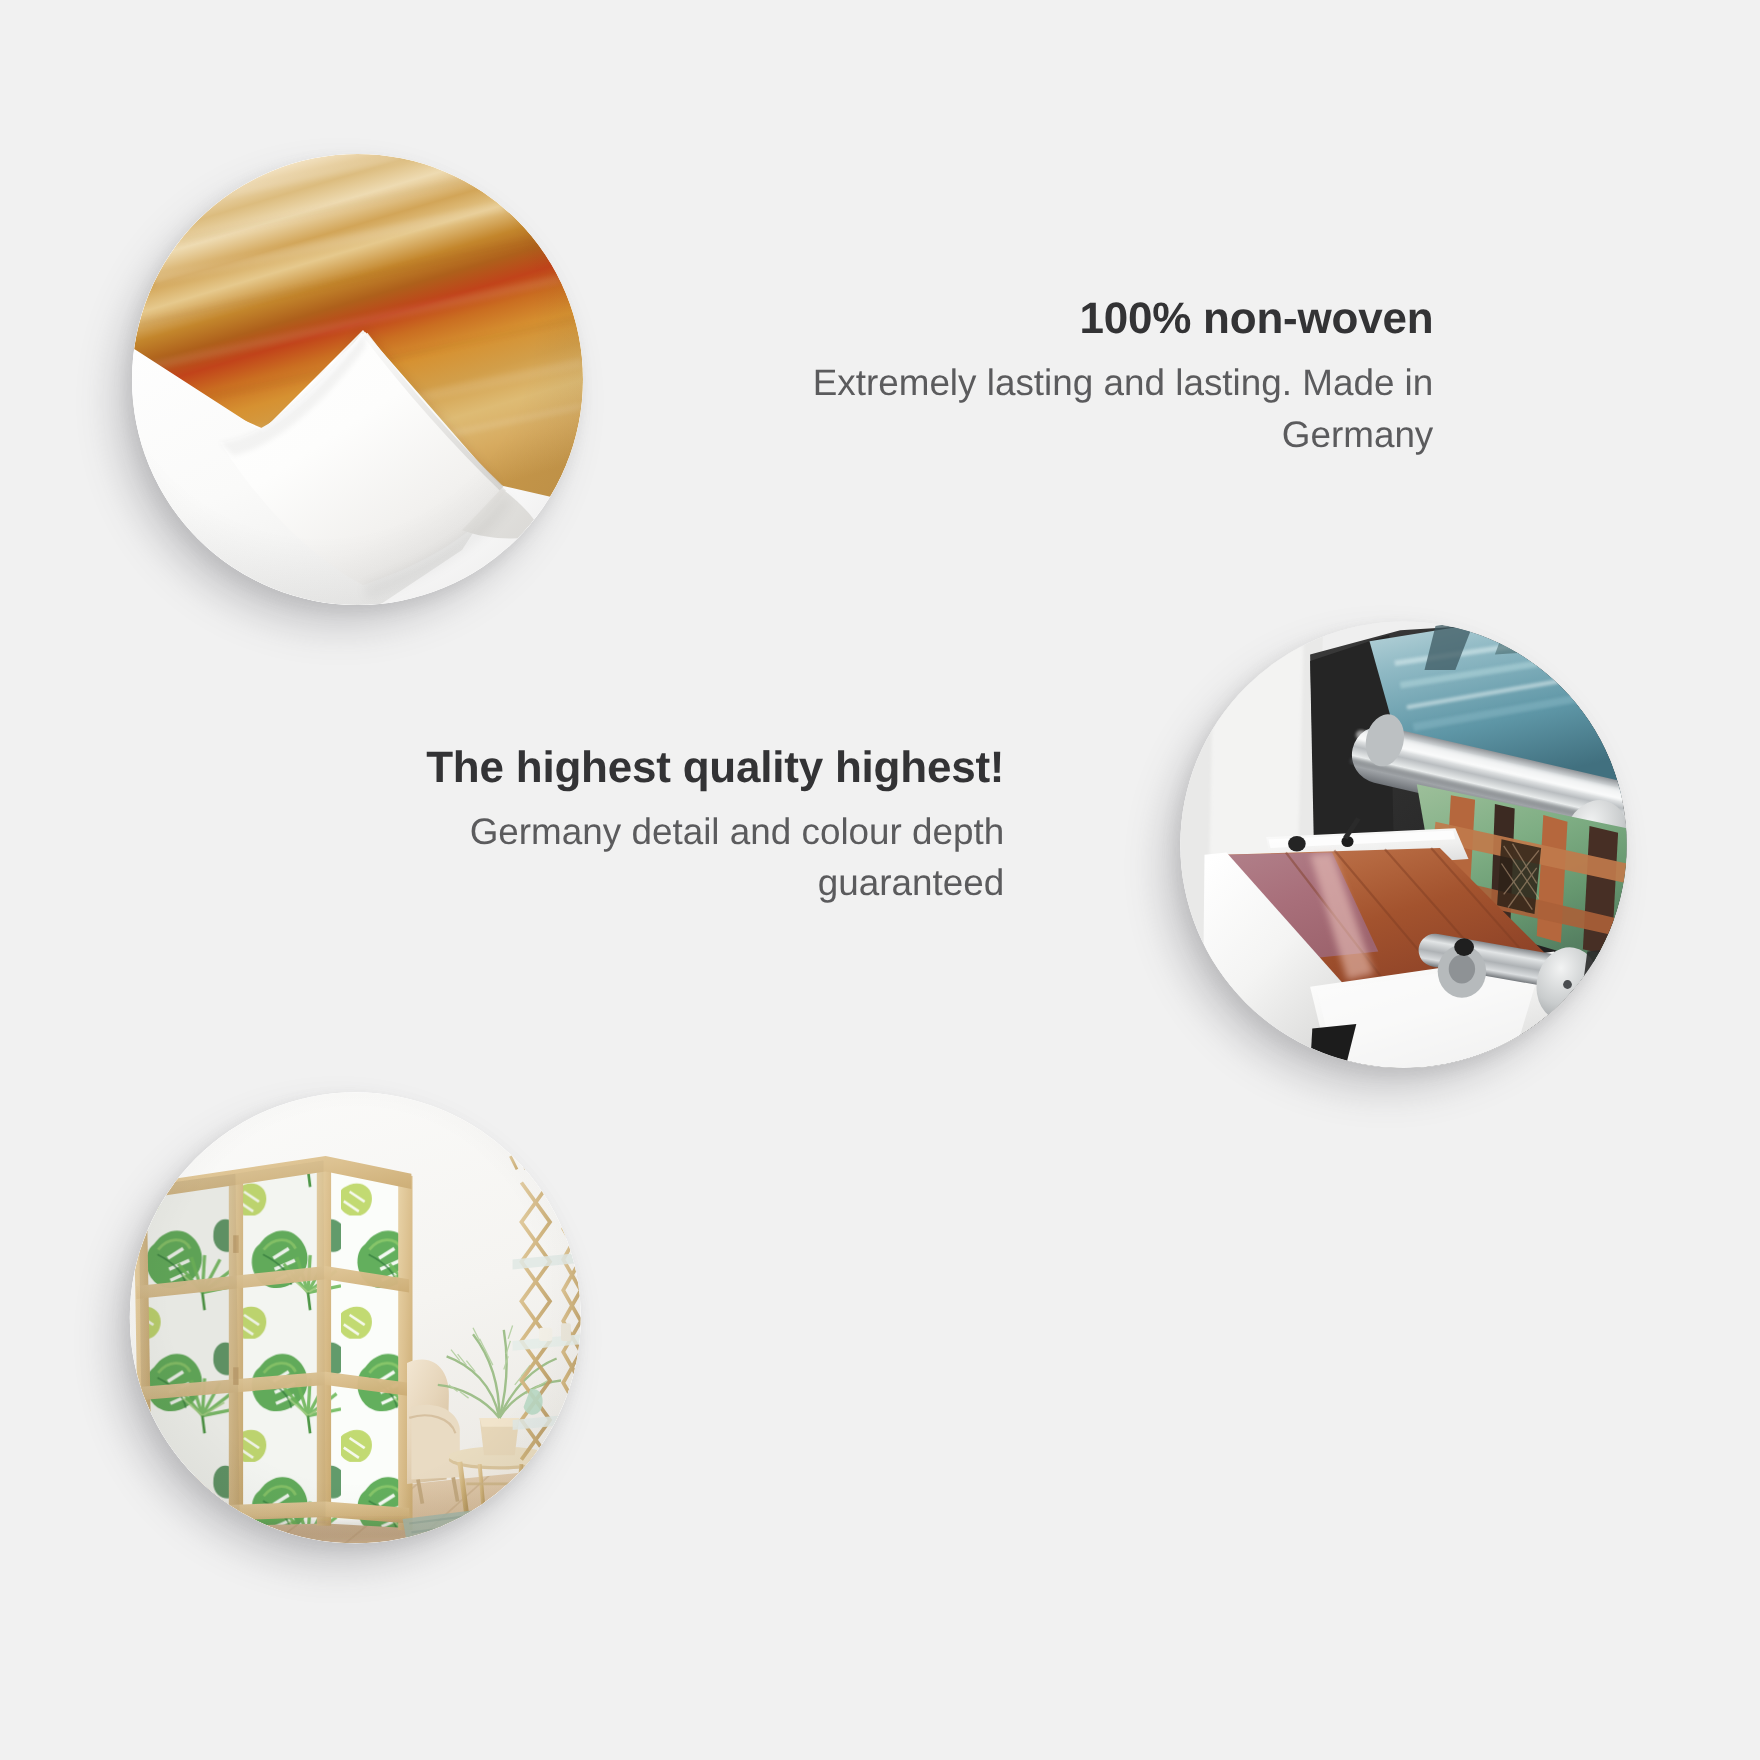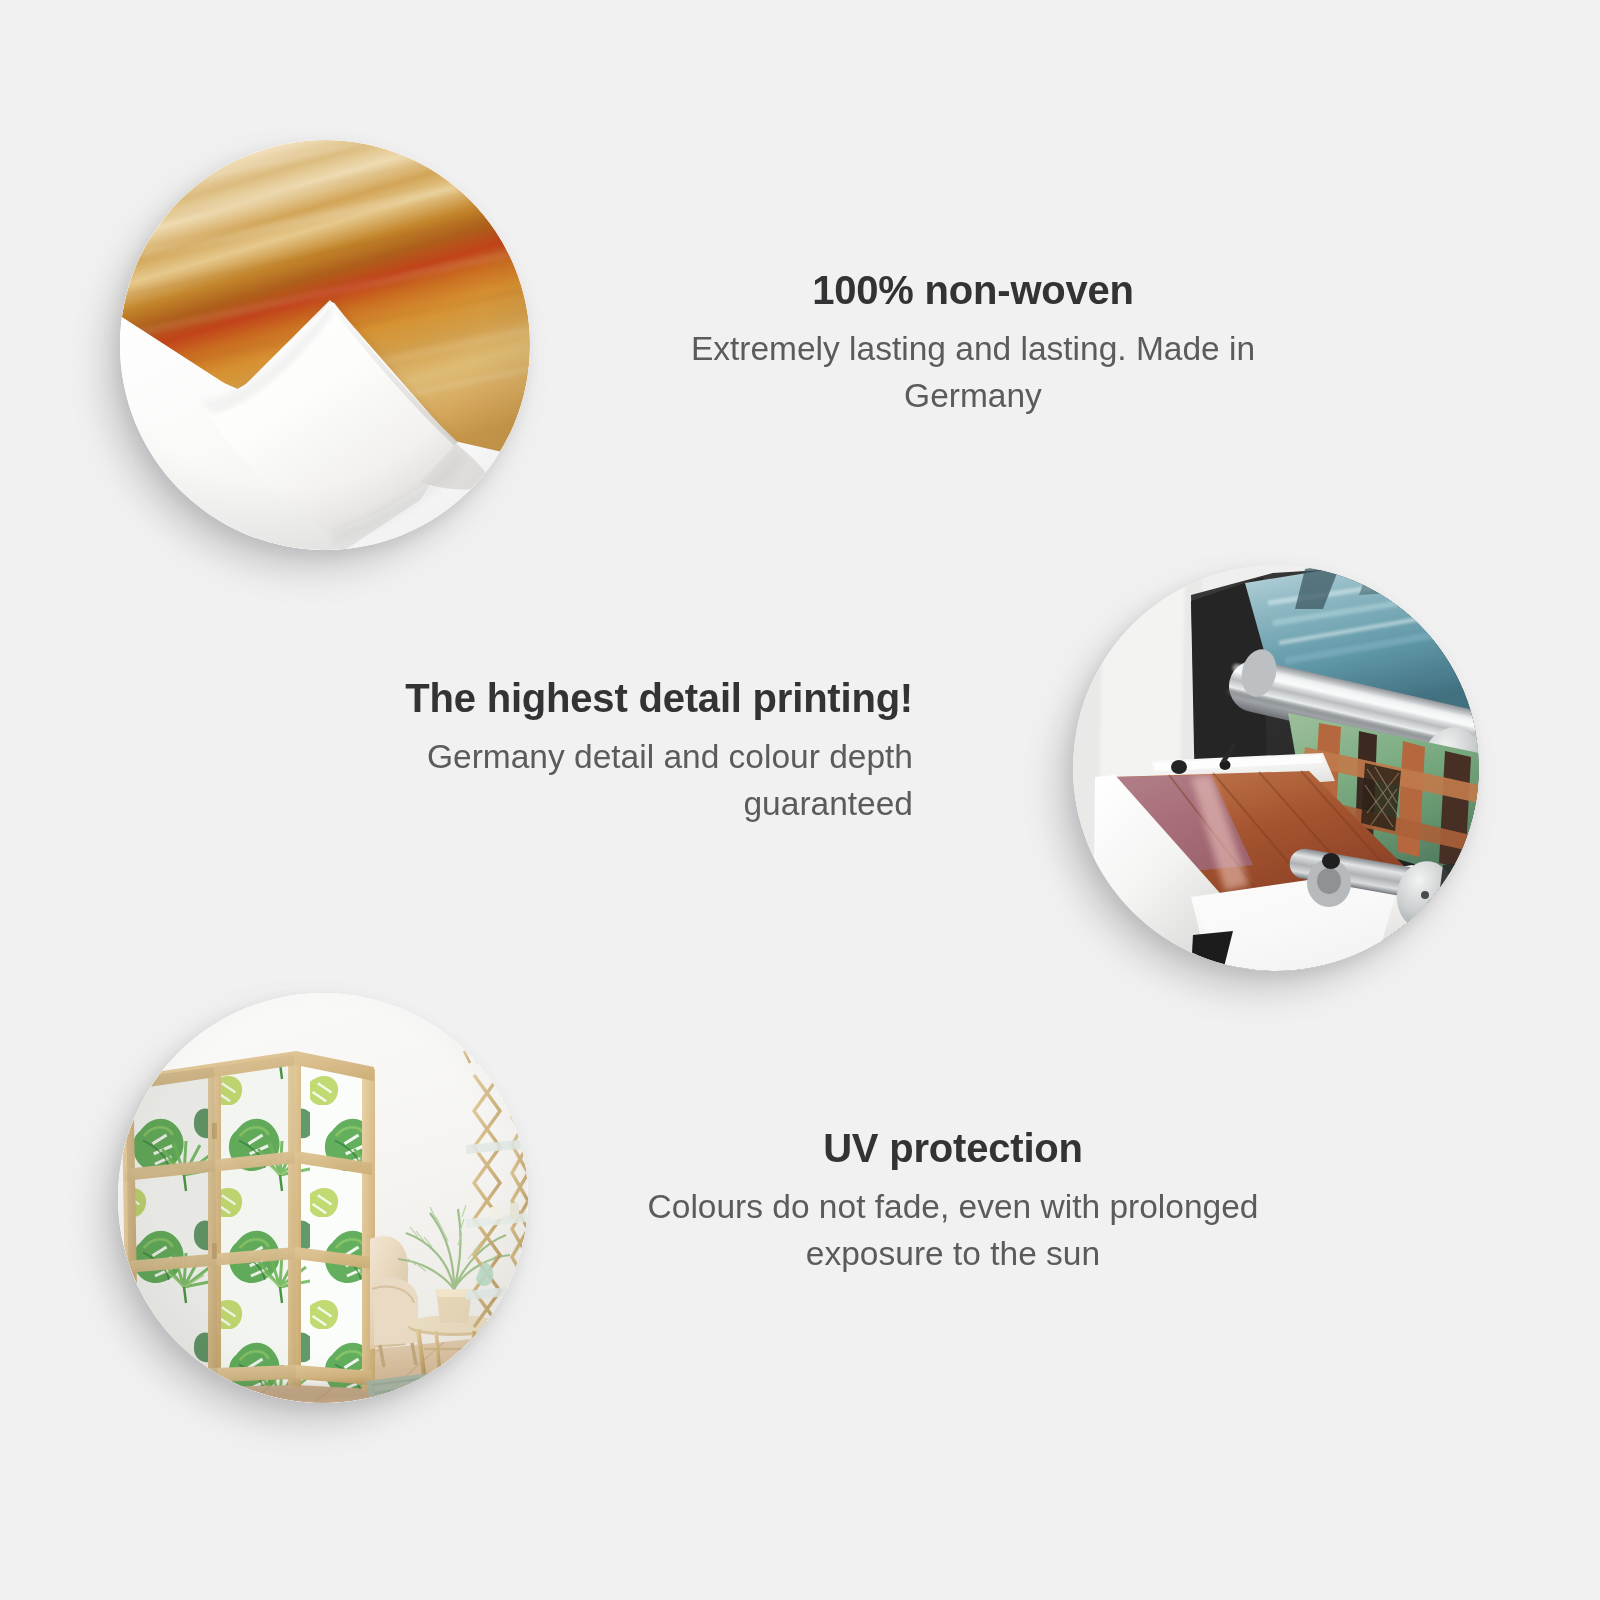--- a/index.html
+++ b/index.html
@@ -57,21 +57,21 @@
     white-space: nowrap;
   }
   .sub {
     font-size: 33.5px;
     font-weight: normal;
     color: #5b5b5d;
     line-height: 1.40;
     margin-top: 13px;
   }
   .align-right { text-align: right; }
-  .align-left  { text-align: center; }
+  .align-left  { text-align: right; }
 
   
   #c1-img { background: #fdfdfd; }
 
   
   #c2-img { background: #efefef; }
 
   
   #c3-img { background: #ffffff; }
 </style>
@@ -371,21 +371,21 @@
           <path d="M 370 300 L 406 296 L 406 406 L 356 406 Z" fill="#2a2a2a" opacity="0.9"></path>
           <path d="M 366 356 L 406 350 L 406 372 L 364 378 Z" fill="#8e9295" opacity="0.8"></path>
 
           <path d="M 120 370 L 160 366 L 150 406 L 118 406 Z" fill="#1c1c1c"></path>
         </g>
       </svg>
     </div>
   </div>
 
   <div class="txt align-right" style="left:311px; top:676px; width:602px;">
-    <div class="head">The highest detail printing!</div>
+    <div class="head">The highest quality highest!</div>
     <div class="sub">Germany detail and colour depth guaranteed</div>
   </div>
 
   <div class="circle-wrap" style="left:118px; top:993px; width:410px; height:410px;">
     <div class="circle-shadow"></div>
     <div class="circle-img" id="c3-img">
       <svg viewBox="0 0 410 410" width="410" height="410" style="position:absolute;left:0;top:0;">
         <defs>
           <linearGradient id="wallG" x1="0" y1="0" x2="0.3" y2="1">
             <stop offset="0" stop-color="#fbfbfa"></stop>
@@ -578,18 +578,14 @@
             <path d="M 254 392 L 364 378"></path>
               <path d="M 256 400 L 368 386"></path>
           </g>
 
           <rect x="0" y="0" width="410" height="410" fill="url(#vig3)"></rect>
         </g>
       </svg>
     </div>
   </div>
 
-  <div class="txt align-left" style="left:643px; top:1126px; width:620px;">
-    <div class="head">UV protection</div>
-    <div class="sub">Colours do not fade, even with prolonged exposure to the sun</div>
-  </div>
 
 </div>
 
 </body></html>

